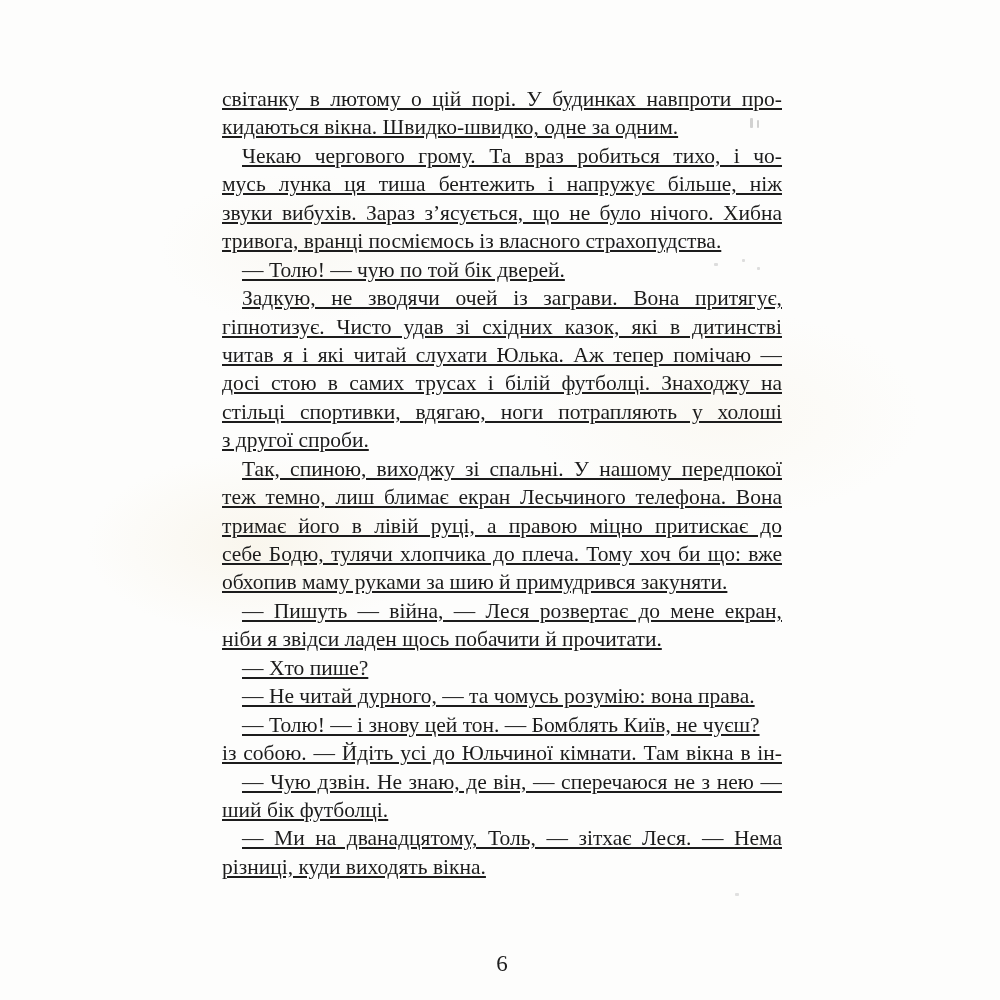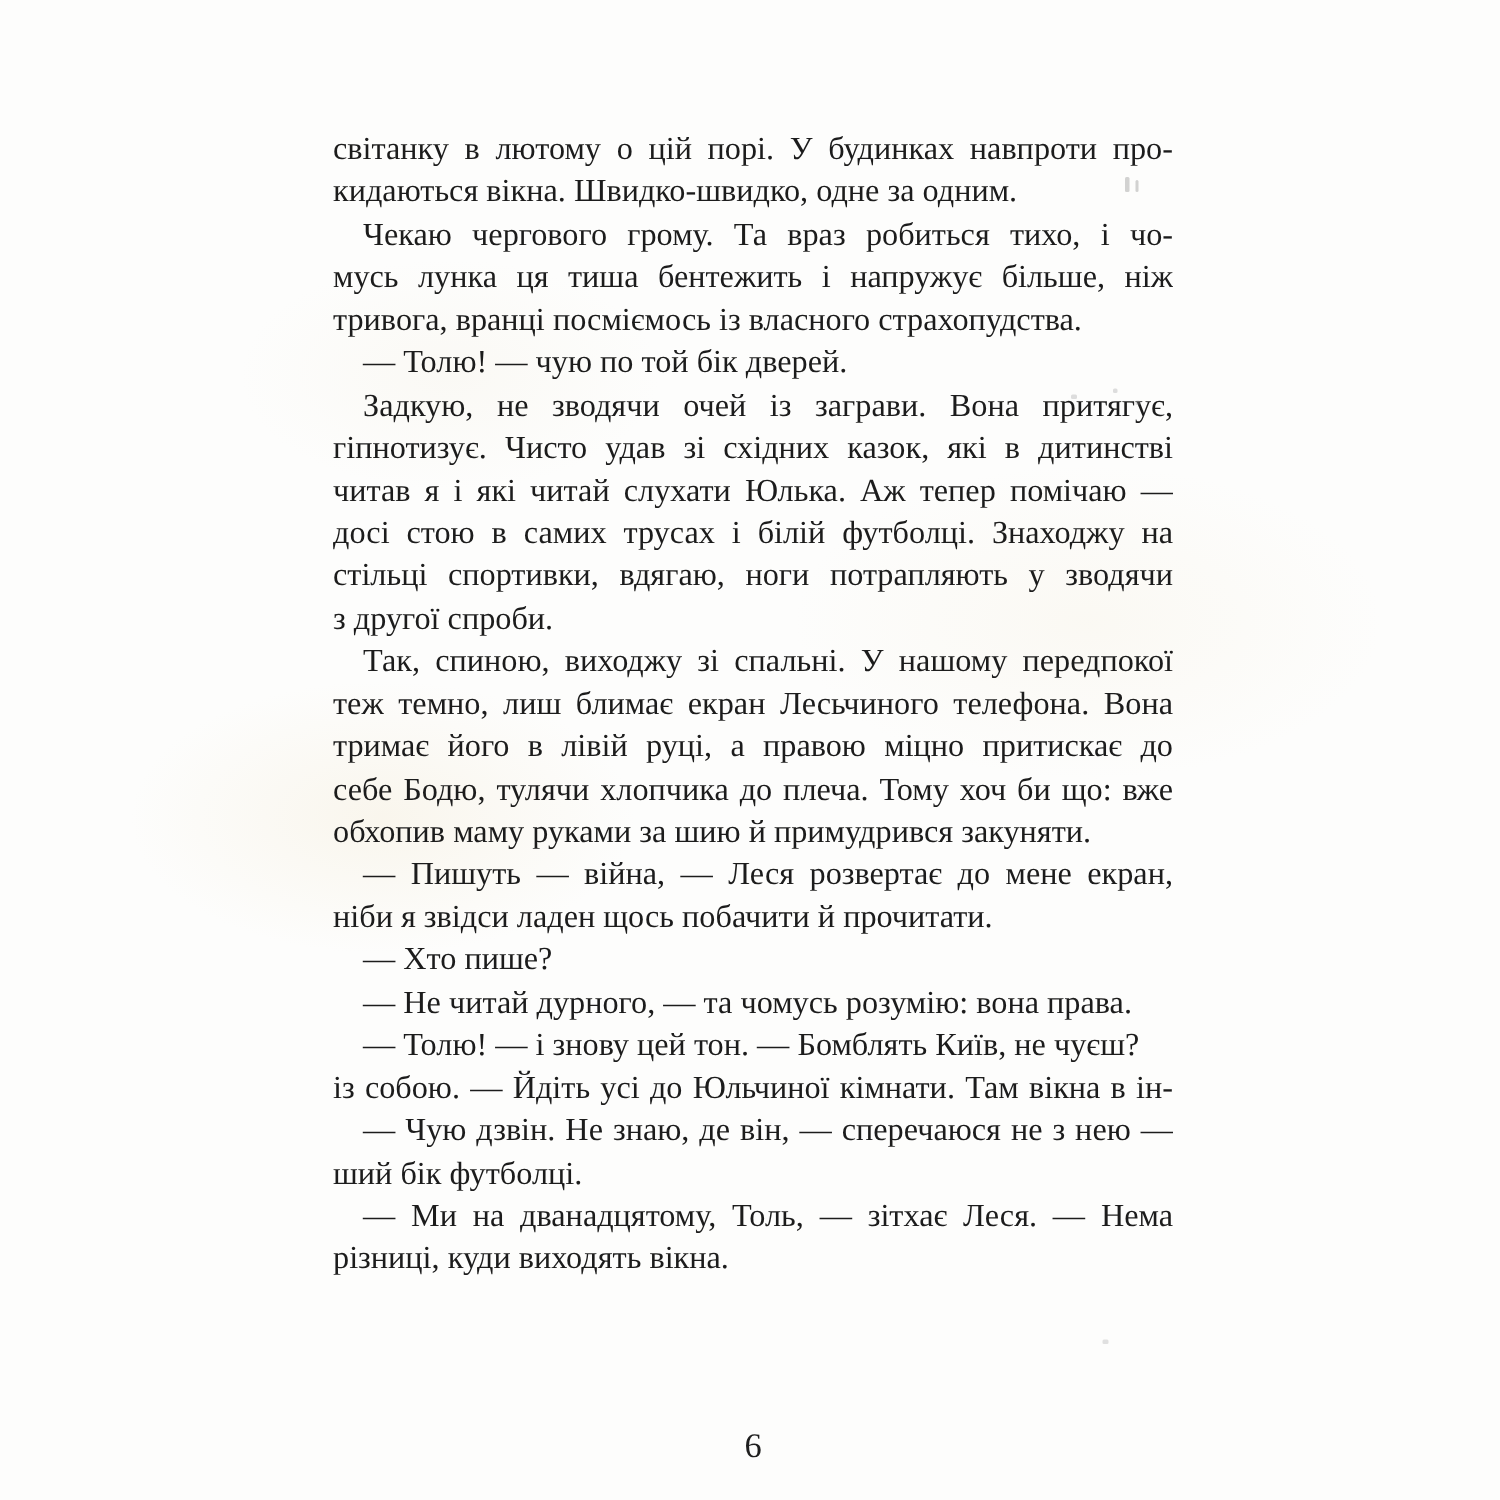--- a/index.html
+++ b/index.html
@@ -27,20 +27,21 @@
     left: 222px;
     top: 85px;
     width: 560px;
     color: #1c1c1c;
     font-size: 21.5px;
     line-height: 28.45px;
   }
   .line {
     height: 28.45px;
     overflow: hidden;
+    text-decoration: underline;
   }
   .line.justify {
     text-align: justify;
     text-align-last: justify;
   }
   .line.indent {
     text-indent: 20px;
   }
   .page-number {
     position: absolute;
@@ -65,27 +66,28 @@
 </style>
 </head>
 <body>
 
 <div class="page">
   <div class="text-block">
       <div class="line justify">світанку в лютому о цій порі. У будинках навпроти про-</div>
       <div class="line">кидаються вікна. Швидко-швидко, одне за одним.</div>
       <div class="line indent justify">Чекаю чергового грому. Та враз робиться тихо, і чо-</div>
       <div class="line justify">мусь лунка ця тиша бентежить і напружує більше, ніж</div>
+      <div class="line justify">звуки вибухів. Зараз з’ясується, що не було нічого. Хибна</div>
       <div class="line">тривога, вранці посміємось із власного страхопудства.</div>
       <div class="line indent">— Толю! — чую по той бік дверей.</div>
       <div class="line indent justify">Задкую, не зводячи очей із заграви. Вона притягує,</div>
       <div class="line justify">гіпнотизує. Чисто удав зі східних казок, які в дитинстві</div>
       <div class="line justify">читав я і які читай слухати Юлька. Аж тепер помічаю —</div>
       <div class="line justify">досі стою в самих трусах і білій футболці. Знаходжу на</div>
-      <div class="line justify">стільці спортивки, вдягаю, ноги потрапляють у зводячи</div>
+      <div class="line justify">стільці спортивки, вдягаю, ноги потрапляють у холоші</div>
       <div class="line">з другої спроби.</div>
       <div class="line indent justify">Так, спиною, виходжу зі спальні. У нашому передпокої</div>
       <div class="line justify">теж темно, лиш блимає екран Лесьчиного телефона. Вона</div>
       <div class="line justify">тримає його в лівій руці, а правою міцно притискає до</div>
       <div class="line justify">себе Бодю, тулячи хлопчика до плеча. Тому хоч би що: вже</div>
       <div class="line">обхопив маму руками за шию й примудрився закуняти.</div>
       <div class="line indent justify">— Пишуть — війна, — Леся розвертає до мене екран,</div>
       <div class="line">ніби я звідси ладен щось побачити й прочитати.</div>
       <div class="line indent">— Хто пише?</div>
       <div class="line indent">— Не читай дурного, — та чомусь розумію: вона права.</div>

